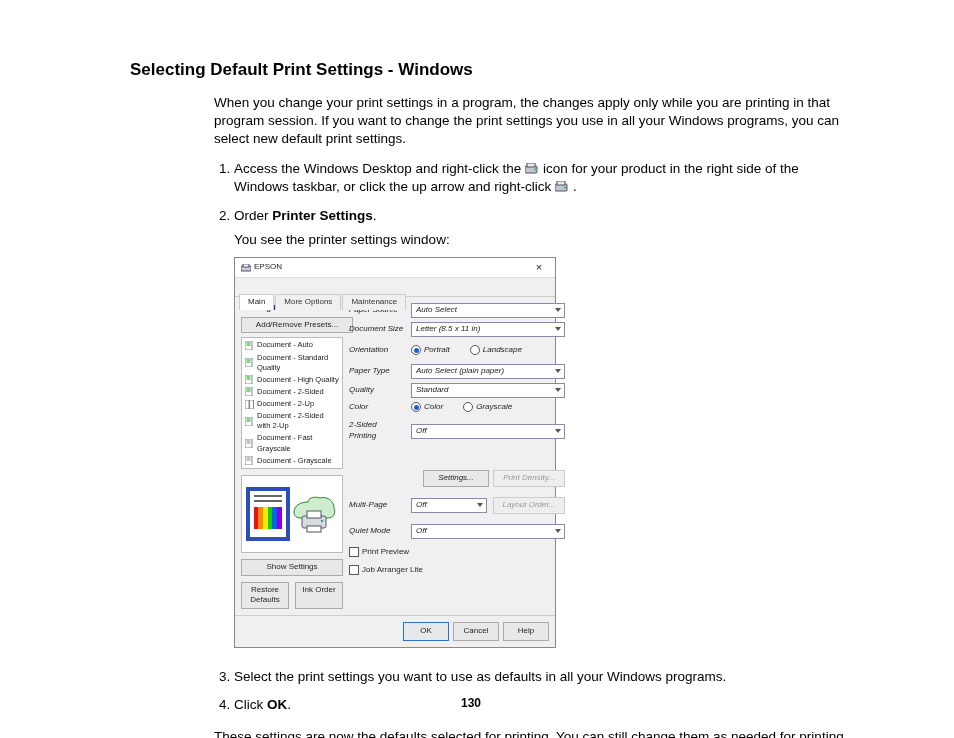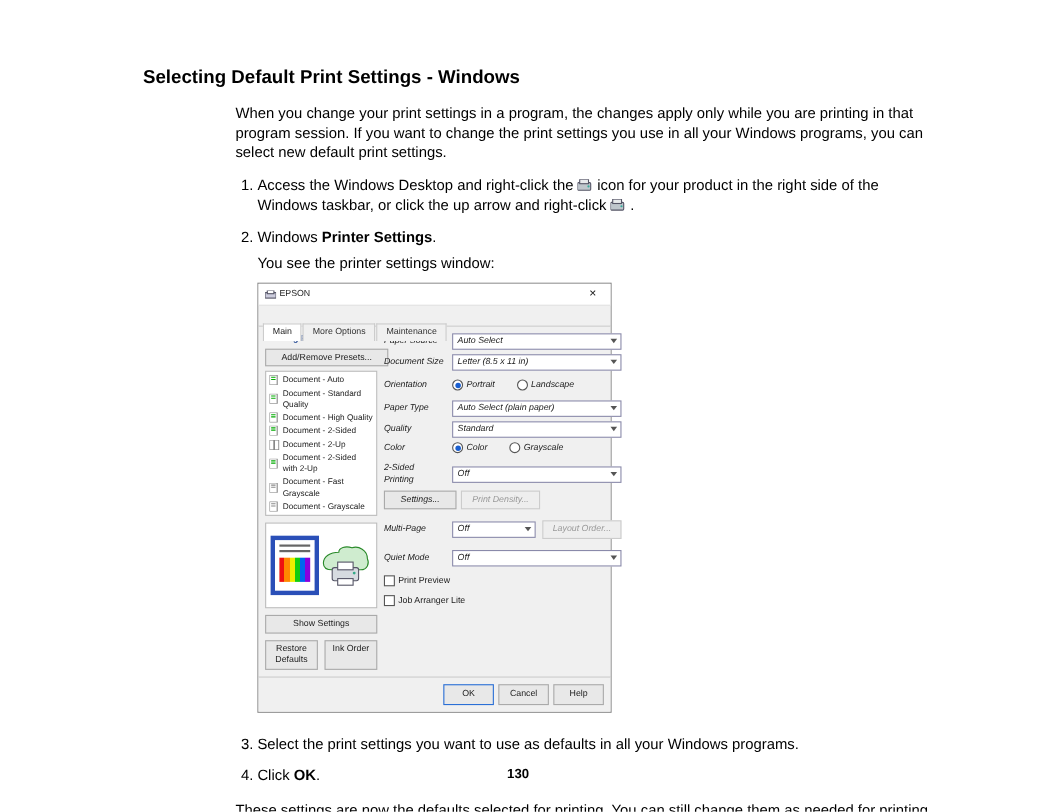--- a/index.html
+++ b/index.html
@@ -261,21 +261,21 @@
           <svg viewBox="0 0 14 11" width="14" height="11">
             <rect x="0" y="3" width="12" height="7" rx="1" fill="#bfc6cc" stroke="#556"></rect>
             <rect x="2" y="0" width="8" height="4" fill="#e8eaec" stroke="#556"></rect>
             <circle cx="10" cy="6.5" r="1" fill="#3a9"></circle>
           </svg>
         </span>
         <span>.</span>
       </li>
 
       <li>
-        <span>Windows </span><b>Printer Settings</b><span>.</span>
+        <span>Order </span><b>Printer Settings</b><span>.</span>
         <div class="sub">You see the printer settings window:</div>
 
         
         <div class="dialog-wrap">
           <div class="dialog">
             <div class="titlebar">
               <div class="left">
                 <span class="printer-glyph">
                   <svg viewBox="0 0 10 8" width="10" height="8">
                       <rect x="0" y="2" width="10" height="5" fill="#ccd" stroke="#556"></rect>
@@ -425,21 +425,21 @@
                     </div>
                   <div class="radio" style="margin-left:14px">
                       <span class="dot"></span>
                       <span>Grayscale</span>
                     </div>
                 </div>
                 <div class="frow" style="margin-top:4px">
                   <div class="flabel">2-Sided Printing</div>
                   <div class="select">Off</div>
                 </div>
-                <div class="frow" style="gap:4px;">
+                <div class="frow" style="justify-content:flex-end; gap:4px;margin-top:24px;">
                   <div class="btn" style="width:56px">Settings...</div>
                   <div class="btn disabled" style="width:62px">Print Density...</div>
                 </div>
                 <div class="frow" style="margin-top:6px">
                   <div class="flabel">Multi-Page</div>
                   <div class="select short">Off</div>
                   <div class="btn disabled" style="width:62px; margin-left:auto">Layout Order...</div>
                 </div>
                 <div class="frow" style="margin-top:6px">
                   <div class="flabel">Quiet Mode</div>

